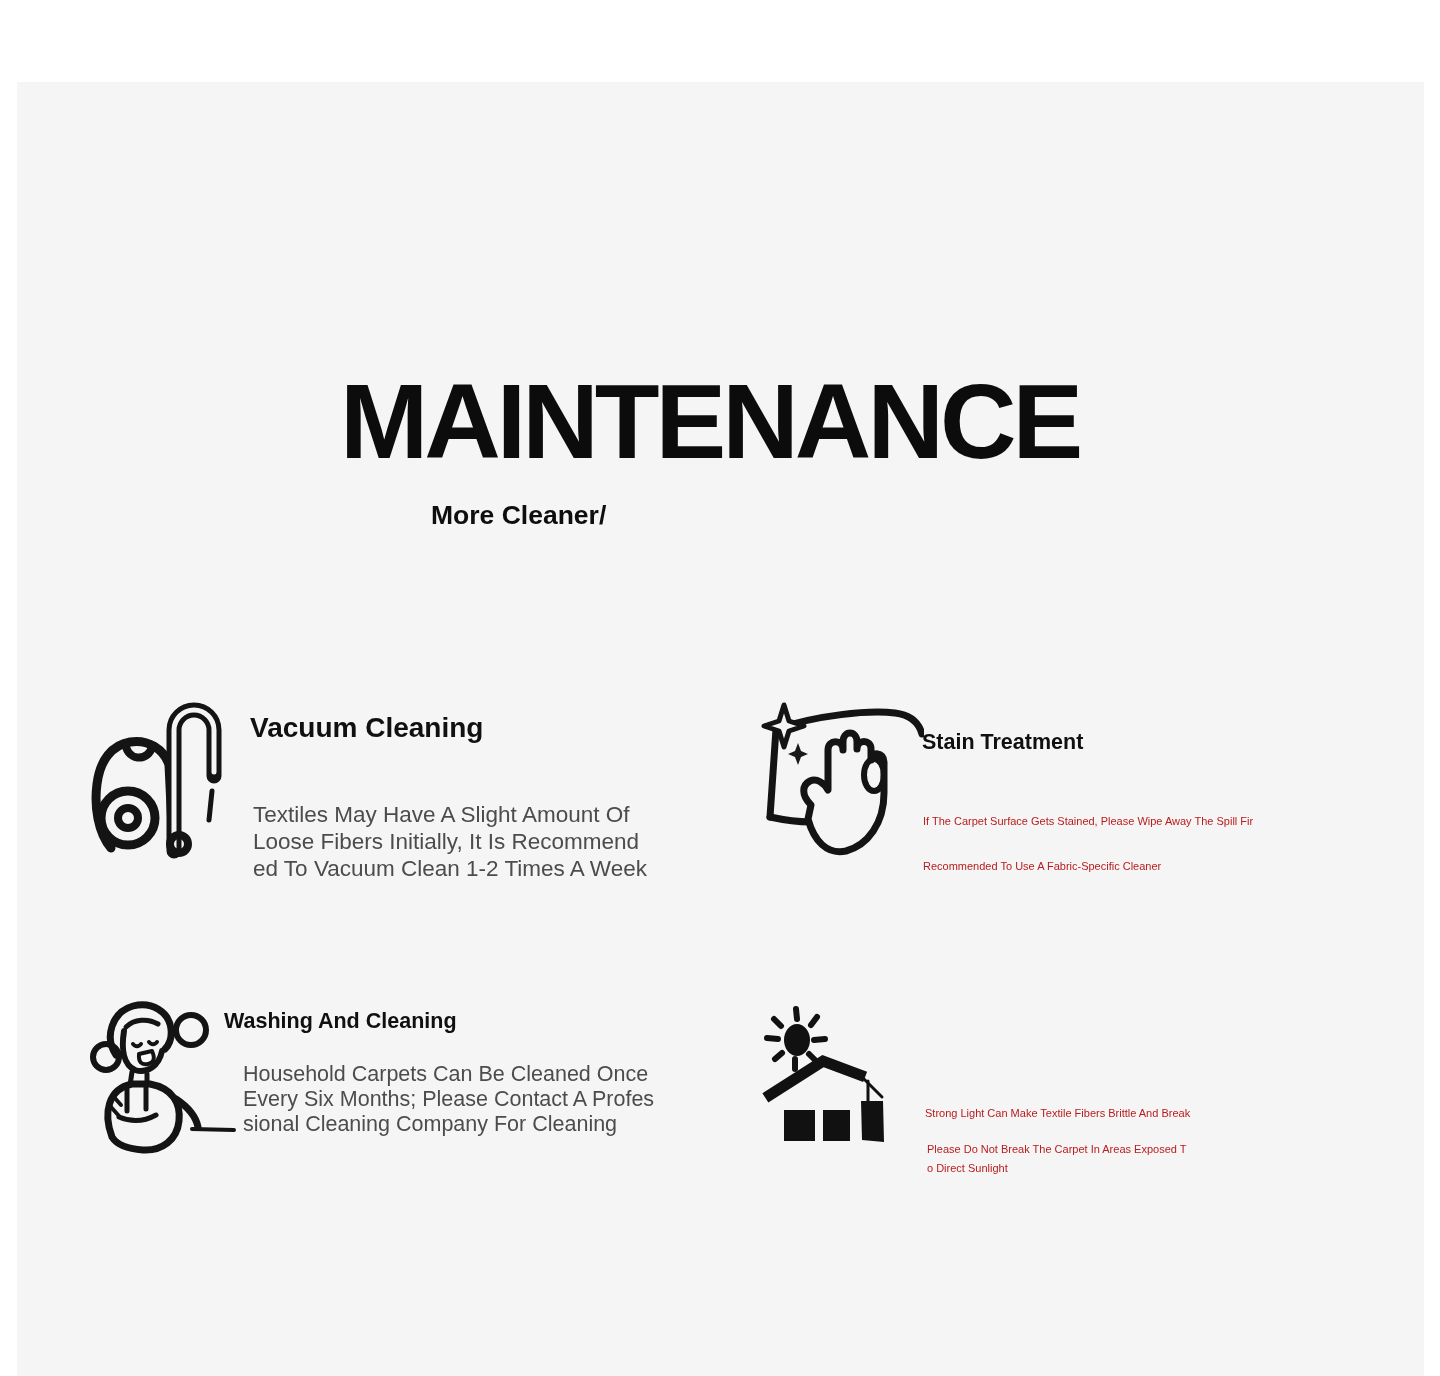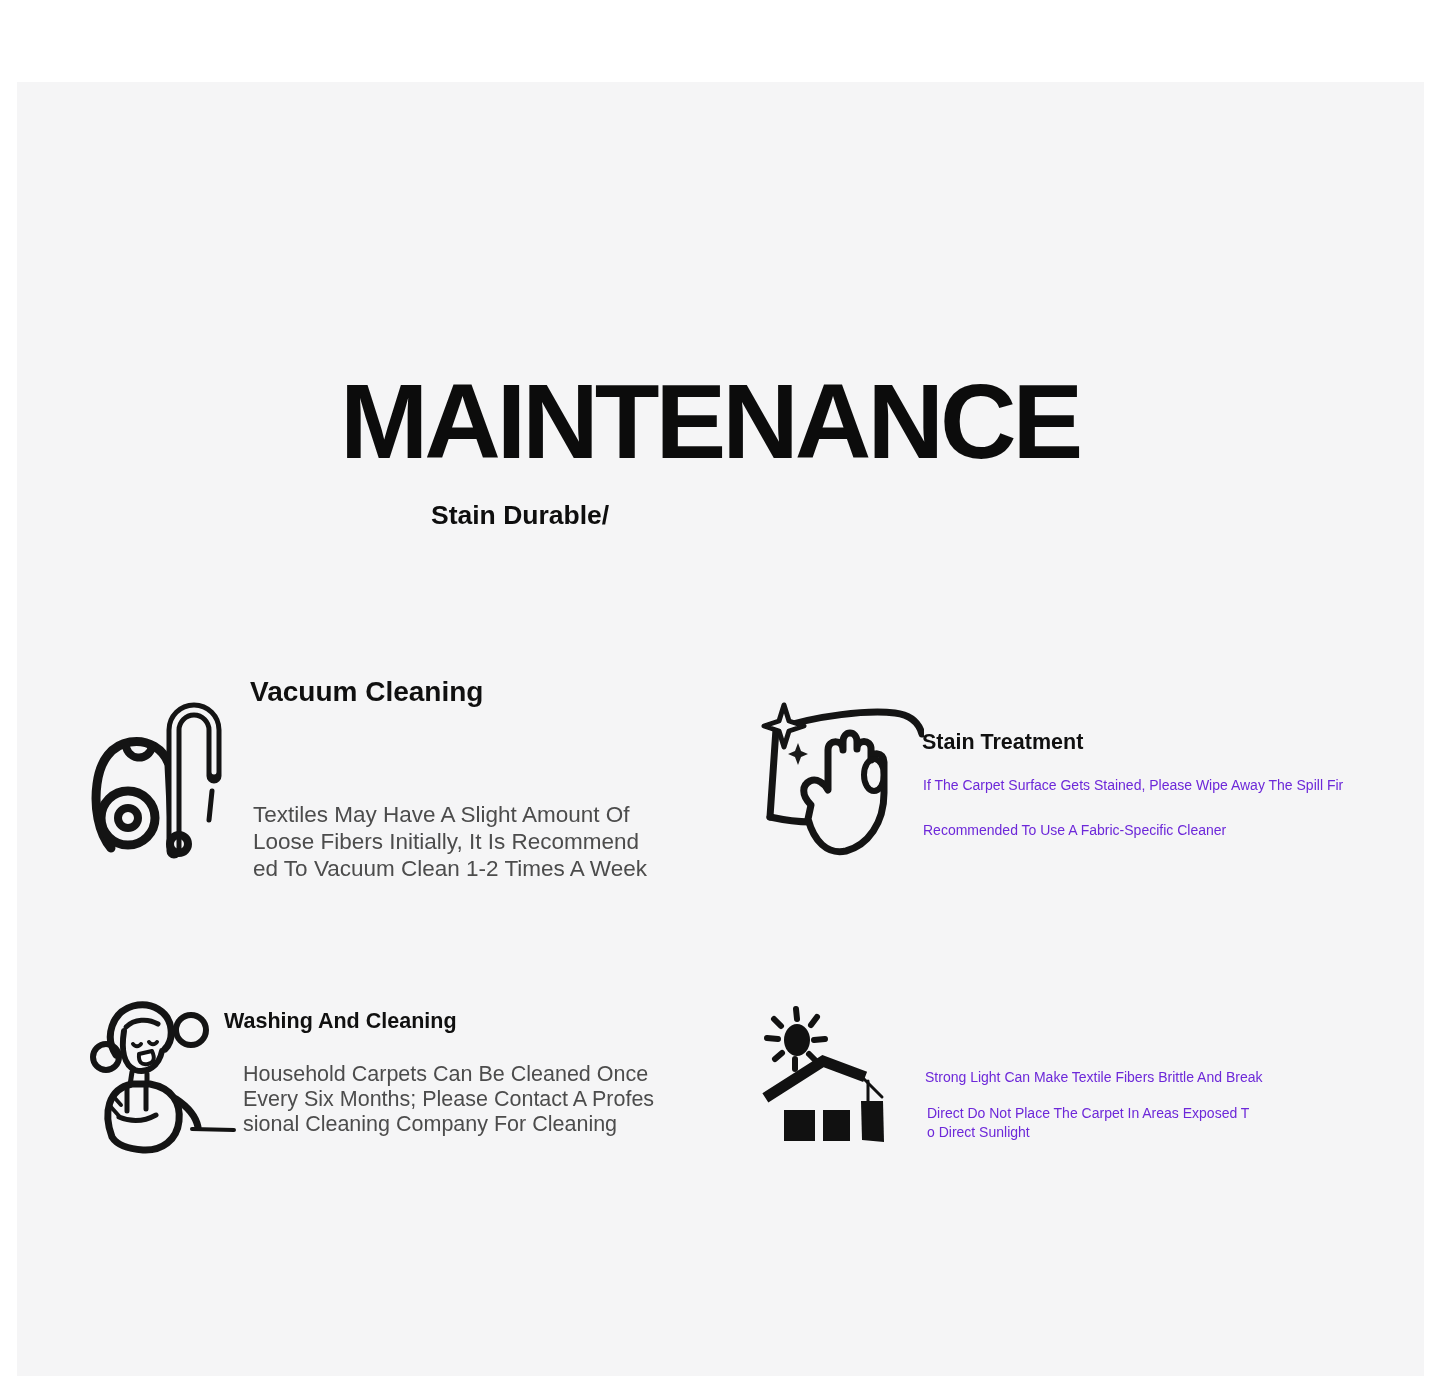--- a/index.html
+++ b/index.html
@@ -53,58 +53,59 @@
     color: #4c4c4c;
     white-space: nowrap;
   }
   .body-md {
     font-size: 21.5px;
     line-height: 25px;
     color: #4c4c4c;
     white-space: nowrap;
   }
   .body-sm {
-    font-size: 14px;
+    font-size: 11px;
     line-height: 18.5px;
-    color: #6d28d9;
-    white-space: nowrap;
+    color: #b91c1c;
+    white-space: nowrap;
+    margin-top: 36px;
   }
   svg { display: block; }
 </style>
 </head>
 <body>
 
 <div class="stage">
 
   <div class="panel"></div>
 
   <div class="abs hero-title">MAINTENANCE</div>
   <div class="abs hero-subtitle">
-    <div>Stain Durable/</div>
+    <div>More Cleaner/</div>
   </div>
 
   <div class="abs" style="left:88px; top:698px;">
     <svg width="150" height="172" viewBox="0 0 150 172" fill="none">
 
       <path d="M23 150 C10 135 6 108 9 86 C12 62 24 47 42 44 C60 41 76 51 81 67 L85 150" stroke="#141414" stroke-width="9" stroke-linecap="round" stroke-linejoin="round"></path>
 
       <path d="M38 45 A 13 13 0 0 0 64 48" stroke="#141414" stroke-width="8" stroke-linecap="round"></path>
 
       <circle cx="40" cy="120" r="27" stroke="#141414" stroke-width="9"></circle>
       <circle cx="40" cy="120" r="10" stroke="#141414" stroke-width="8"></circle>
 
       <path d="M86 153 L86 32 A 20 20 0 0 1 126 32 L126 78" stroke="#141414" stroke-width="15" stroke-linecap="round"></path>
       <path d="M86 151 L86 32 A 20 20 0 0 1 126 32 L126 74" stroke="#f5f5f6" stroke-width="5" stroke-linecap="round"></path>
 
       <path d="M124 93 L121 122" stroke="#141414" stroke-width="5" stroke-linecap="round"></path>
 
       <circle cx="91" cy="146" r="9" stroke="#141414" stroke-width="8"></circle>
     </svg>
   </div>
-  <div class="abs feature-title-lg" style="left:250px; top:676px;">Vacuum Cleaning</div>
+  <div class="abs feature-title-lg" style="left:250px; top:712px;">Vacuum Cleaning</div>
   <div class="abs body-lg" style="left:253px; top:766px;margin-top:36px;">
     <div>Textiles May Have A Slight Amount Of</div>
     <div>Loose Fibers Initially, It Is Recommend</div>
     <div>ed To Vacuum Clean 1-2 Times A Week</div>
   </div>
 
   <div class="abs" style="left:756px; top:697px;">
     <svg width="168" height="170" viewBox="0 0 168 170" fill="none">
 
       <path d="M14 120 L20 32 C62 18 112 13 139 16 C155 18 163 26 166 37" stroke="#141414" stroke-width="7" stroke-linecap="round" stroke-linejoin="round"></path>
@@ -189,17 +190,17 @@
       <path d="M98 73 L122 97" stroke="#111111" stroke-width="3" stroke-linecap="round"></path>
       <path d="M108 81 L108 104" stroke="#111111" stroke-width="3" stroke-linecap="round"></path>
 
       <rect x="24" y="110" width="31" height="31" fill="#111111"></rect>
       <rect x="63" y="110" width="27" height="31" fill="#111111"></rect>
       <path d="M101 101 L123 101 L124 142 L102 140 Z" fill="#111111"></path>
     </svg>
   </div>
   <div class="abs body-sm" style="left:925px; top:1068px;">Strong Light Can Make Textile Fibers Brittle And Break</div>
   <div class="abs body-sm" style="left:927px; top:1104px;">
-    <div>Direct Do Not Place The Carpet In Areas Exposed T</div>
+    <div>Please Do Not Break The Carpet In Areas Exposed T</div>
     <div>o Direct Sunlight</div>
   </div>
 
 </div>
 
 </body></html>

